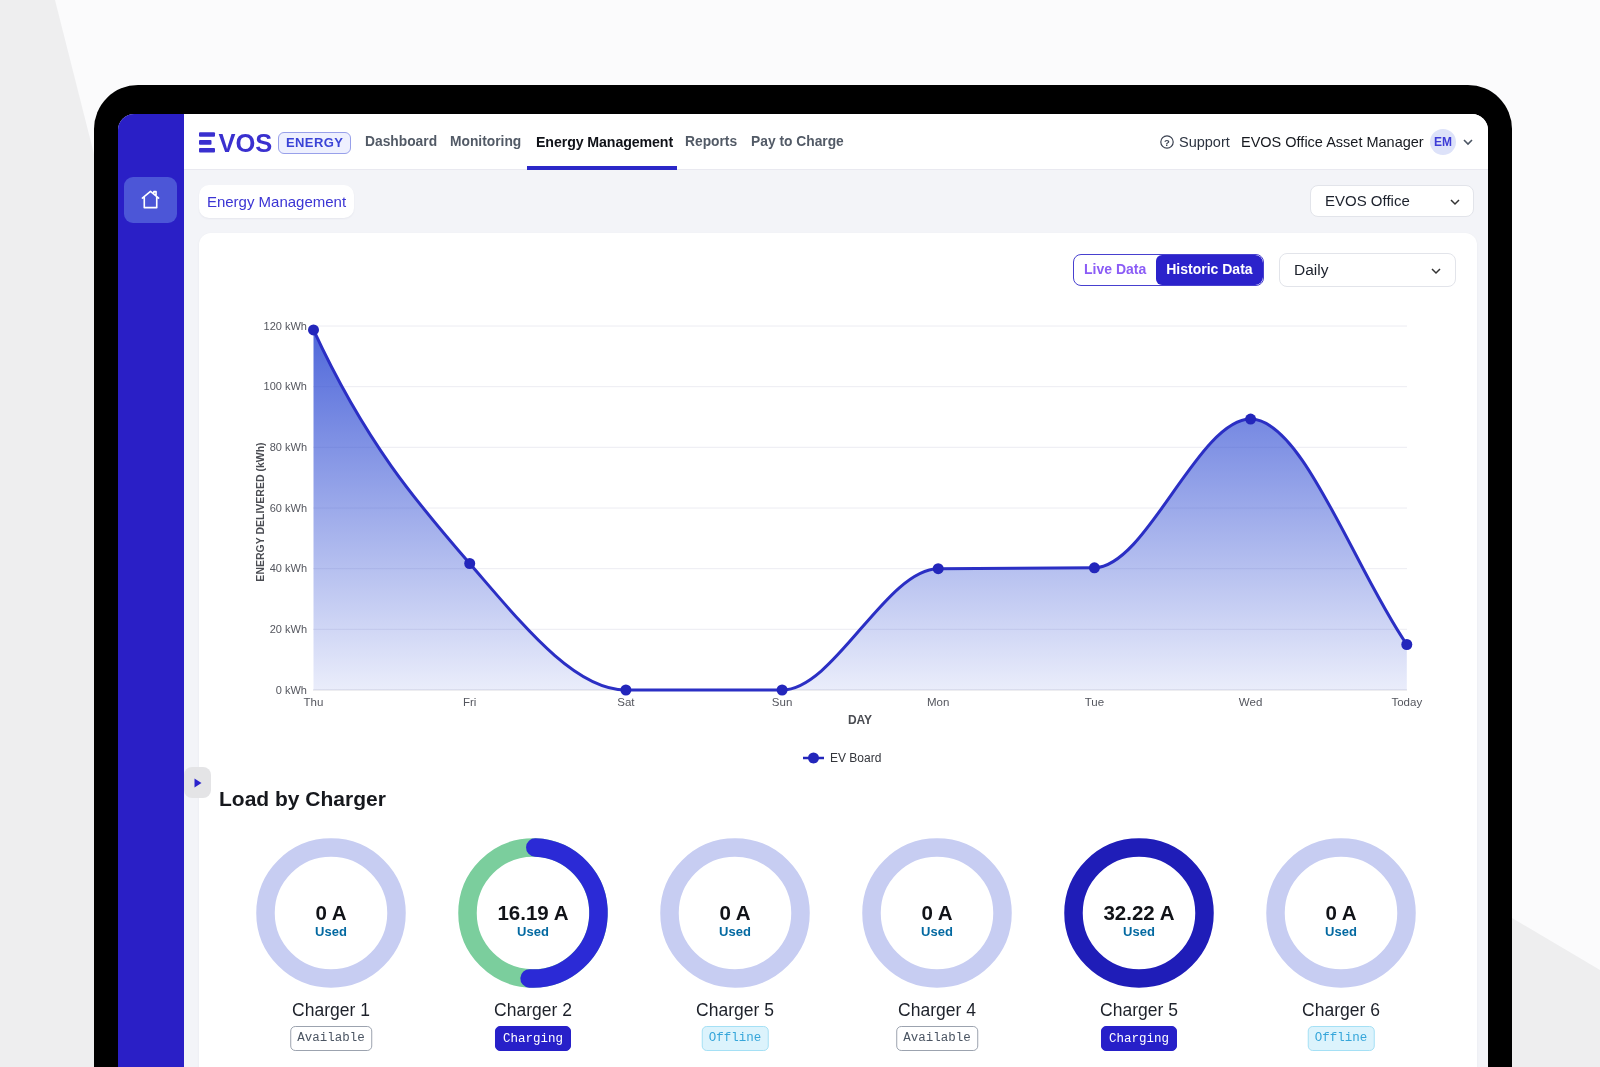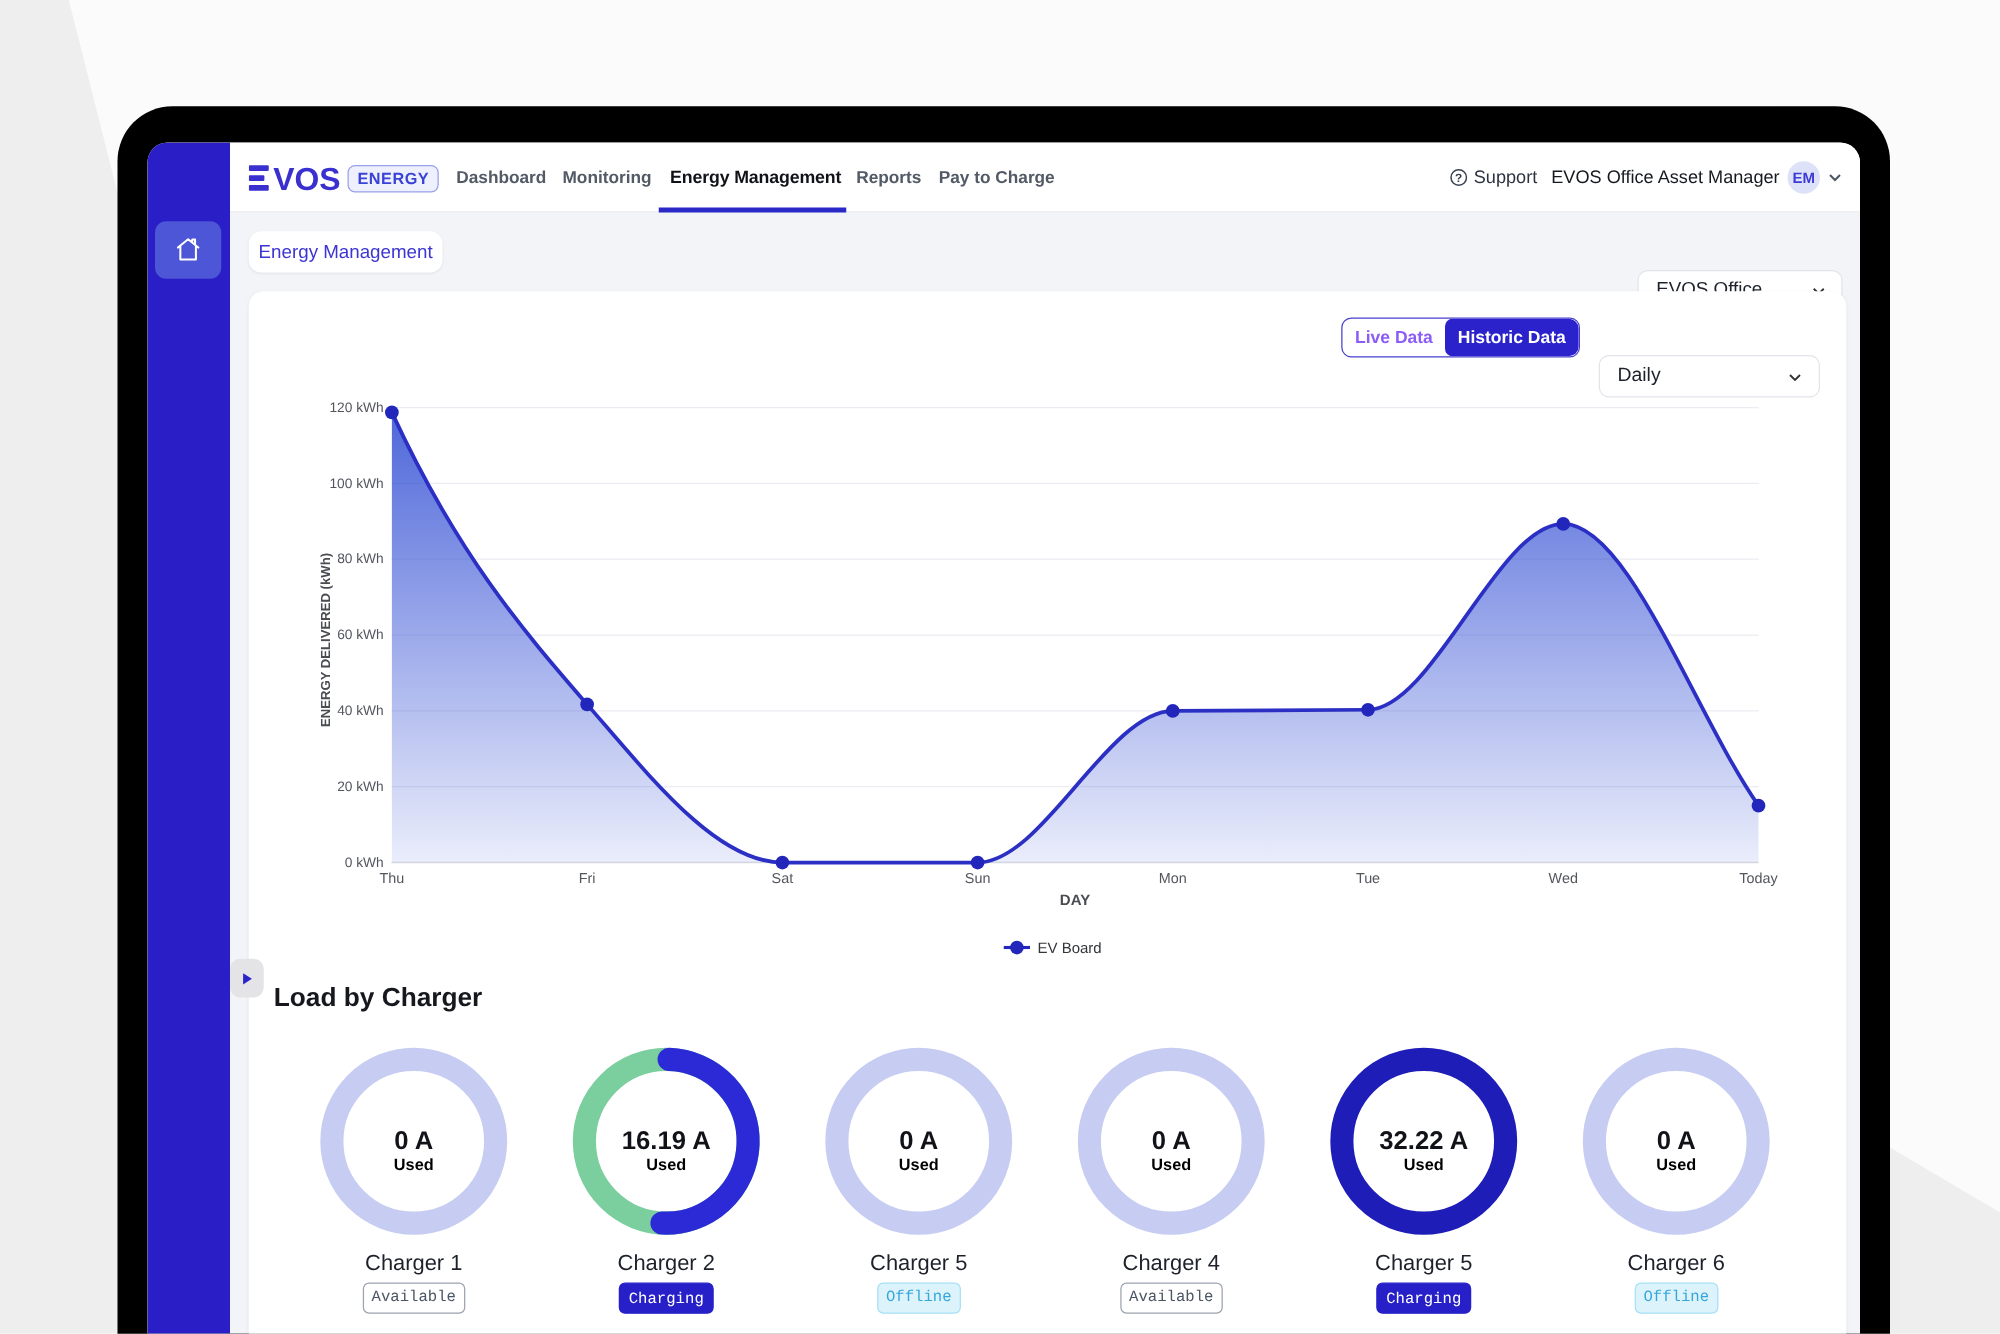--- a/index.html
+++ b/index.html
@@ -14,35 +14,35 @@
 .navbar { position:absolute; left:66px; top:0; width:1304px; height:56px; background:#fff; border-bottom:1px solid #e9e9f0; }
 .logo { position:absolute; left:15px; top:14px; }
 .badge { position:absolute; left:94px; top:18px; height:22px; line-height:19px; padding:0 7px; border:1.3px solid #98a0ea; border-radius:6px; background:#eef0fe; color:#3a43d6; font-size:13px; font-weight:700; letter-spacing:0.4px; }
 .nav { position:absolute; top:0; height:56px; line-height:56px; font-size:13.8px; font-weight:700; color:#525a66; }
 .nav.active { color:#101218; font-size:14.2px; letter-spacing:-0.1px; }
 .underline { position:absolute; left:343px; top:52px; width:150px; height:4px; background:#2b28c8; }
 .nright { position:absolute; top:0; height:56px; line-height:56px; font-size:14.5px; color:#2c3340; }
 .avatar { position:absolute; left:1246px; top:15px; width:26px; height:26px; border-radius:50%; background:#dde2f9; color:#3d3bd6; font-weight:700; font-size:12px; text-align:center; line-height:26px; }
 .crumbbar { position:absolute; left:66px; top:56px; width:1304px; height:63px; }
 .chip { position:absolute; left:15px; top:15px; width:155px; height:33px; background:#fff; border-radius:10px; box-shadow:0 1px 2px rgba(40,40,80,0.06); color:#3c35d4; font-size:15px; line-height:33px; text-align:center; }
-.select { position:absolute; background:#fff; border:1px solid #e2e4ea; border-radius:8px; font-size:15px; color:#1c212c;margin-top:31px; }
+.select { position:absolute; background:#fff; border:1px solid #e2e4ea; border-radius:8px; font-size:15px; color:#1c212c; }
 .sel1 { left:1126px; top:15px; width:164px; height:32px; line-height:30px; padding-left:14px; }
 .sel2 { left:1080px; top:20px; width:177px; height:34px; line-height:32px; padding-left:14px; font-size:15.5px; }
 .chev { position:absolute; width:12px; height:12px; }
 .card { position:absolute; left:81px; top:119px; width:1278px; height:980px; background:#fff; border-radius:12px; box-shadow:0 1px 3px rgba(30,30,60,0.05); }
 .cardtitle { position:absolute; left:19px; top:26px; font-size:21.5px; color:#23272f; }
 .toggle { position:absolute; left:874px; top:21px; height:32px; border:1.5px solid #4740cf; border-radius:8px; background:#fff; overflow:hidden; display:flex; }
 .tseg { height:100%; line-height:29px; font-size:14px; font-weight:700; padding:0 10px; }
 .tlive { color:#8b5cf6; }
 .thist { background:#2b22cb; color:#fff; border-radius:6px 8px 8px 6px; }
 .ldc { position:absolute; left:101px; top:673px; font-size:21px; font-weight:600; color:#16181d; }
 .expander { position:absolute; left:66px; top:653px; width:27px; height:31px; background:#e4e4e6; border-radius:8px; }
 .donut { position:absolute; }
 .dval { position:absolute; width:160px; text-align:center; font-weight:700; color:#111318; font-size:20.5px; }
-.dused { position:absolute; width:160px; text-align:center; font-weight:700; color:#000000; font-size:13px; }
+.dused { position:absolute; width:160px; text-align:center; font-weight:700; color:#0369a1; font-size:13px; }
 .dlabel { position:absolute; width:202px; text-align:center; font-size:17.5px; color:#1d212a; }
 .dchip { position:absolute; height:25px; line-height:23px; font-size:12.5px; border-radius:5px; padding:0 6px;font-family:Liberation Mono, monospace; }
 .c-avail { background:#fff; border:1px solid #9ca3af; color:#4b5563; }
 .c-charge { background:#2720c9; border:1px solid #2720c9; color:#fff; line-height:24px; padding:0 7px;text-align:center; }
 .c-off { background:#dcf3fc; border:1px solid #a5e0f5; color:#36a6da; }
 </style>
 </head>
 <body>
 <div id="stage">
 <svg class="bgpoly" width="1600" height="1067">

